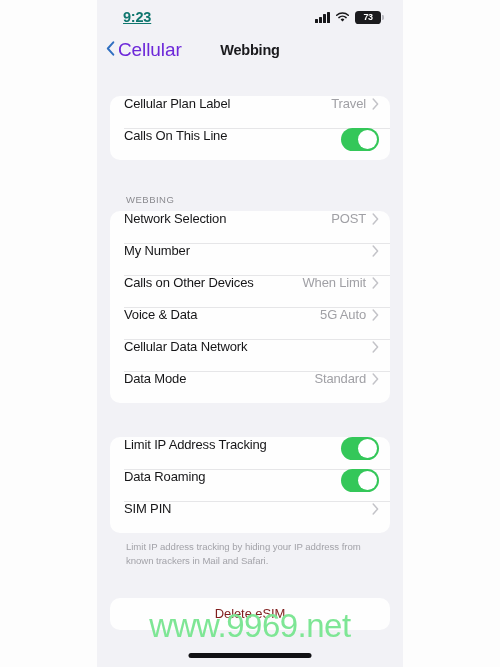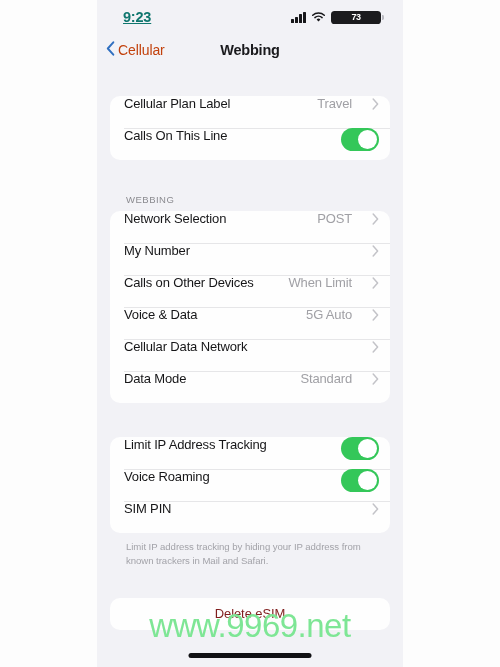--- a/index.html
+++ b/index.html
@@ -36,21 +36,21 @@
   .sb-right { display: flex; align-items: center; gap: 5px; }
   .bars { display: flex; align-items: flex-end; gap: 1.5px; height: 11px; }
   .bars i { width: 2.6px; background: #17171a; border-radius: 0.6px; display: block; }
   .bars i:nth-child(1) { height: 4px; }
   .bars i:nth-child(2) { height: 6px; }
   .bars i:nth-child(3) { height: 8.5px; }
   .bars i:nth-child(4) { height: 11px; }
   .wifi { width: 15px; height: 11px; position: relative; }
   .wifi svg { display: block; }
   .batt {
-    width: 50px; height: 13px;
+    width: 26px; height: 13px;
     border-radius: 3.6px;
     background: #1b1b1e;
     display: flex; align-items: center; justify-content: center;
     position: relative;
   }
   .batt span {
     font-size: 9px; font-weight: bold; color: #fff;
     letter-spacing: -0.4px; line-height: 1;
   }
   .batt::after {
@@ -66,22 +66,22 @@
     display: flex;
     align-items: center;
   }
   .back {
     display: flex; align-items: center; gap: 3px;
     padding-left: 9px;
     cursor: pointer;
   }
   .back .chev { display: block; }
   .back-label {
-    font-size: 14px;
-    color: #c2410c;
+    font-size: 19px;
+    color: #6d28d9;
     letter-spacing: -0.1px;
   }
   .nav-title {
     position: absolute;
     left: 0; right: 0;
     text-align: center;
     font-size: 14.5px;
     font-weight: bold;
     color: #1a1a1d;
     letter-spacing: -0.2px;
@@ -121,21 +121,21 @@
   .row-label {
     font-size: 13px;
     color: #161618;
     letter-spacing: -0.15px;
     flex: 1;
   }
   .row-value {
     font-size: 13px;
     color: #a0a0a5;
     letter-spacing: -0.15px;
-    margin-right: 20px;
+    margin-right: 6px;
   }
   .chevron {
     width: 7px; height: 12px;
     flex: none;
     display: block;
   }
   .toggle {
     width: 38px; height: 23px;
     border-radius: 12px;
     background: #34c759;
@@ -311,21 +311,21 @@
     <div class="gap-xl"></div>
 
     <div class="group">
       <div class="row">
         <span class="row-label">Limit IP Address Tracking</span>
         <span class="toggle">
             <span class="knob"></span>
           </span>
       </div>
       <div class="row">
-        <span class="row-label">Voice Roaming</span>
+        <span class="row-label">Data Roaming</span>
         <span class="toggle">
             <span class="knob"></span>
           </span>
       </div>
       <div class="row">
         <span class="row-label">SIM PIN</span>
         <span class="row-value"></span>
         <span class="chevron">
           <svg width="7" height="12" viewBox="0 0 7 12">
               <path d="M1.2 1 L5.6 6 L1.2 11" stroke="#c3c3c8" stroke-width="1.5" fill="none" stroke-linecap="round" stroke-linejoin="round"></path>

